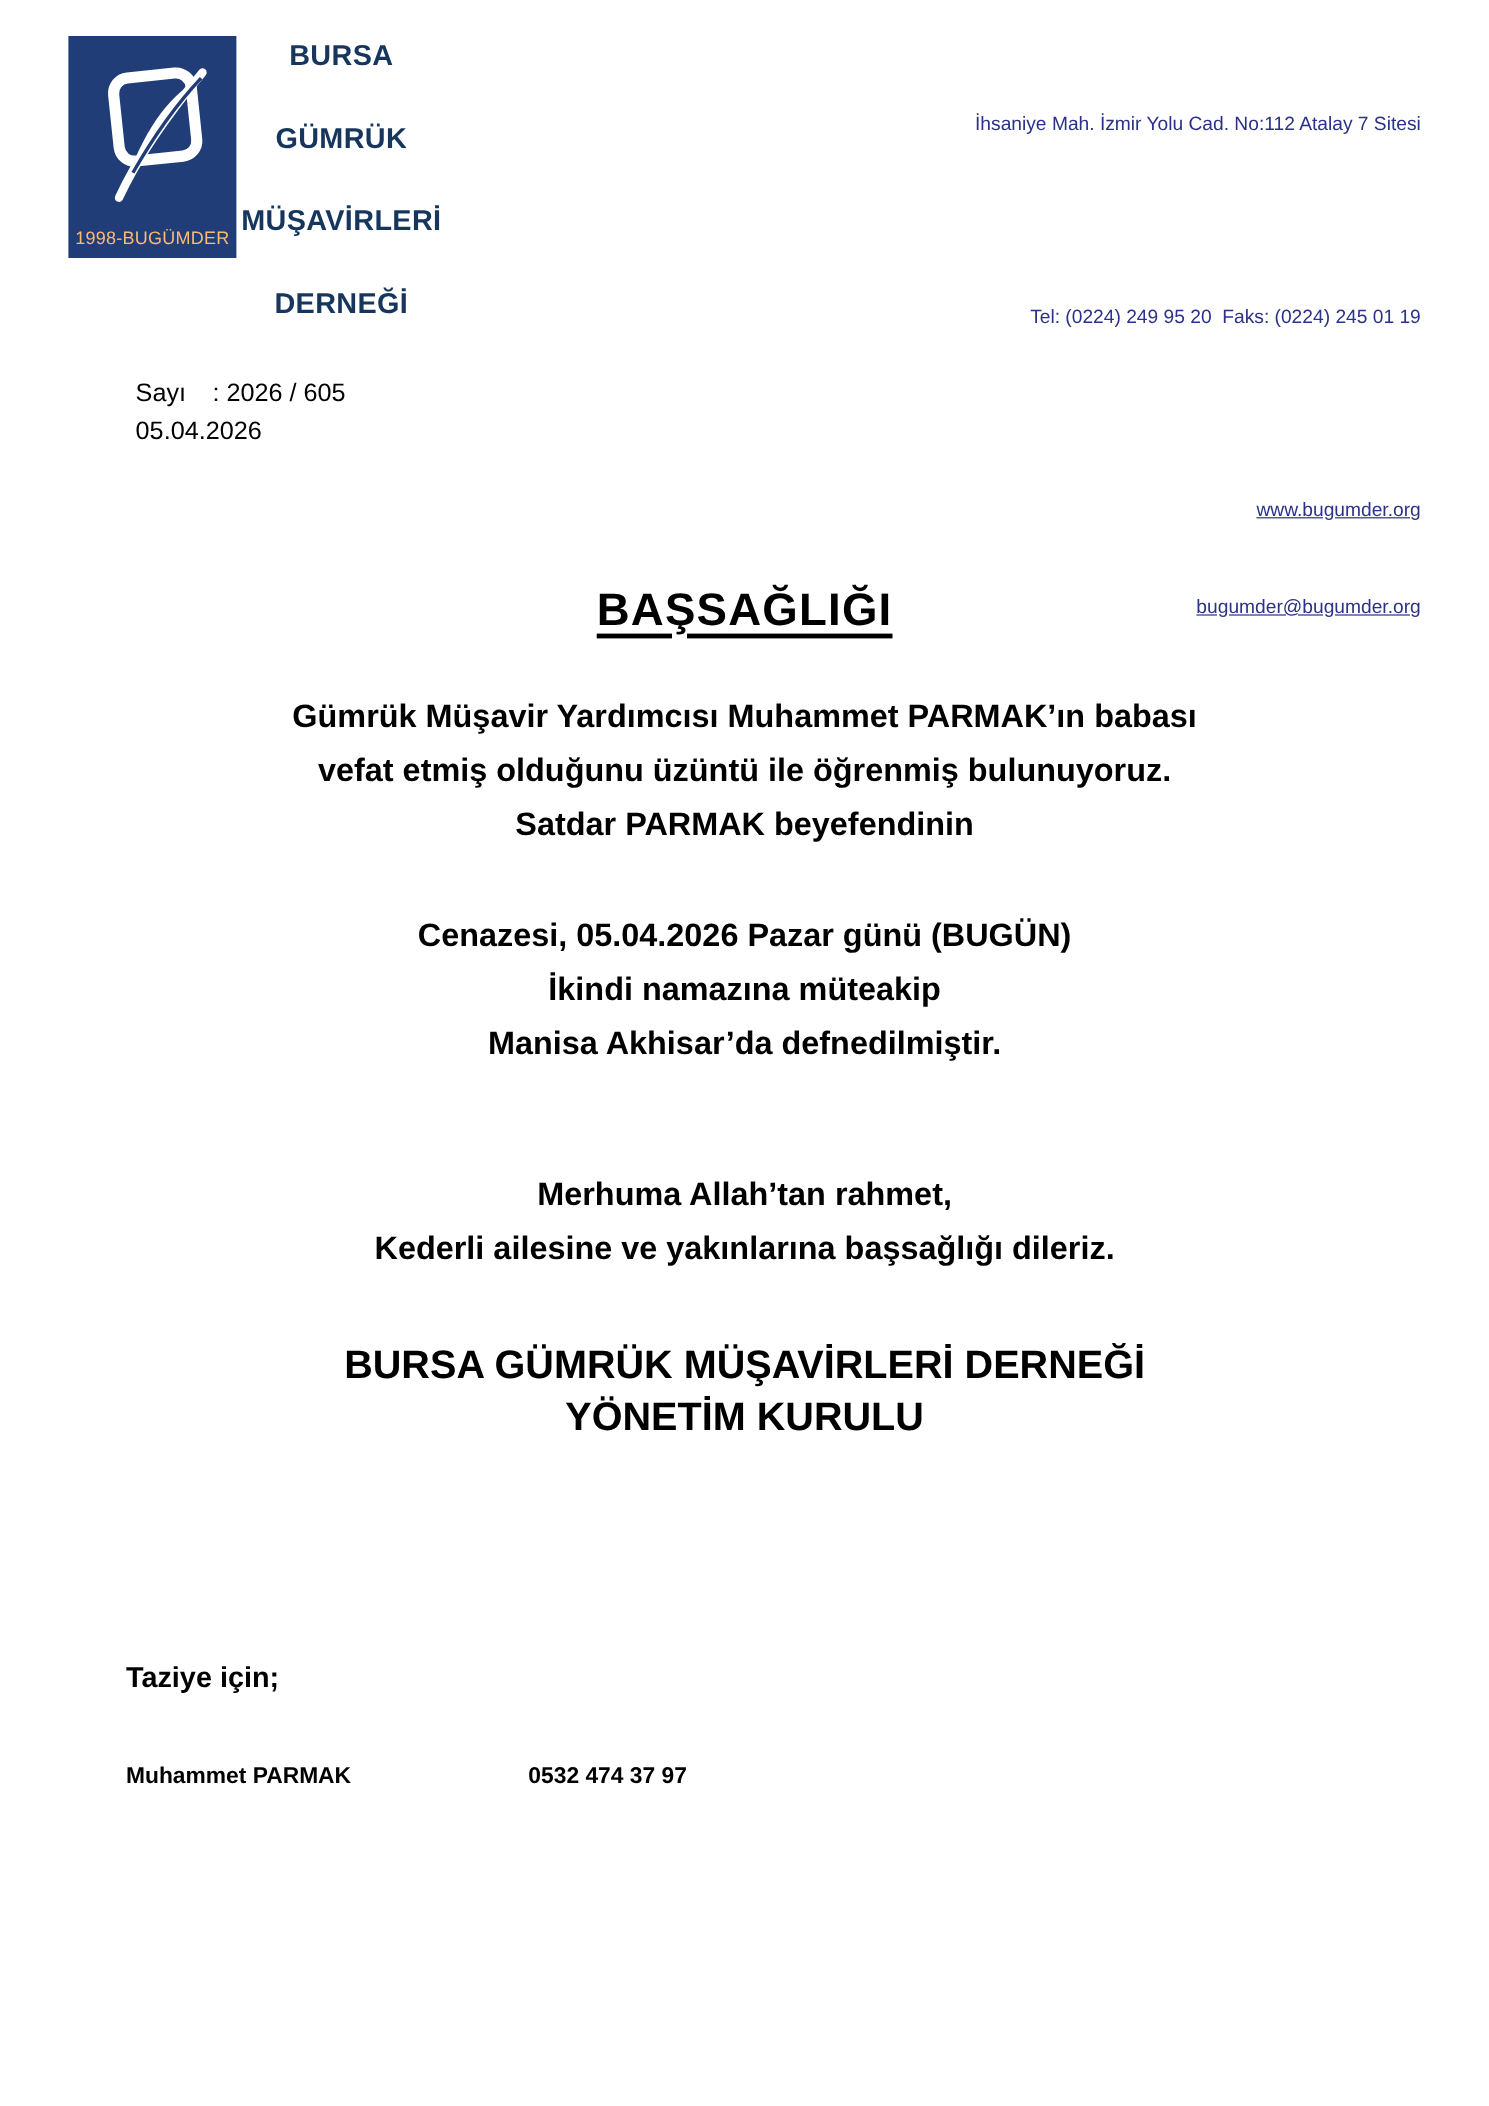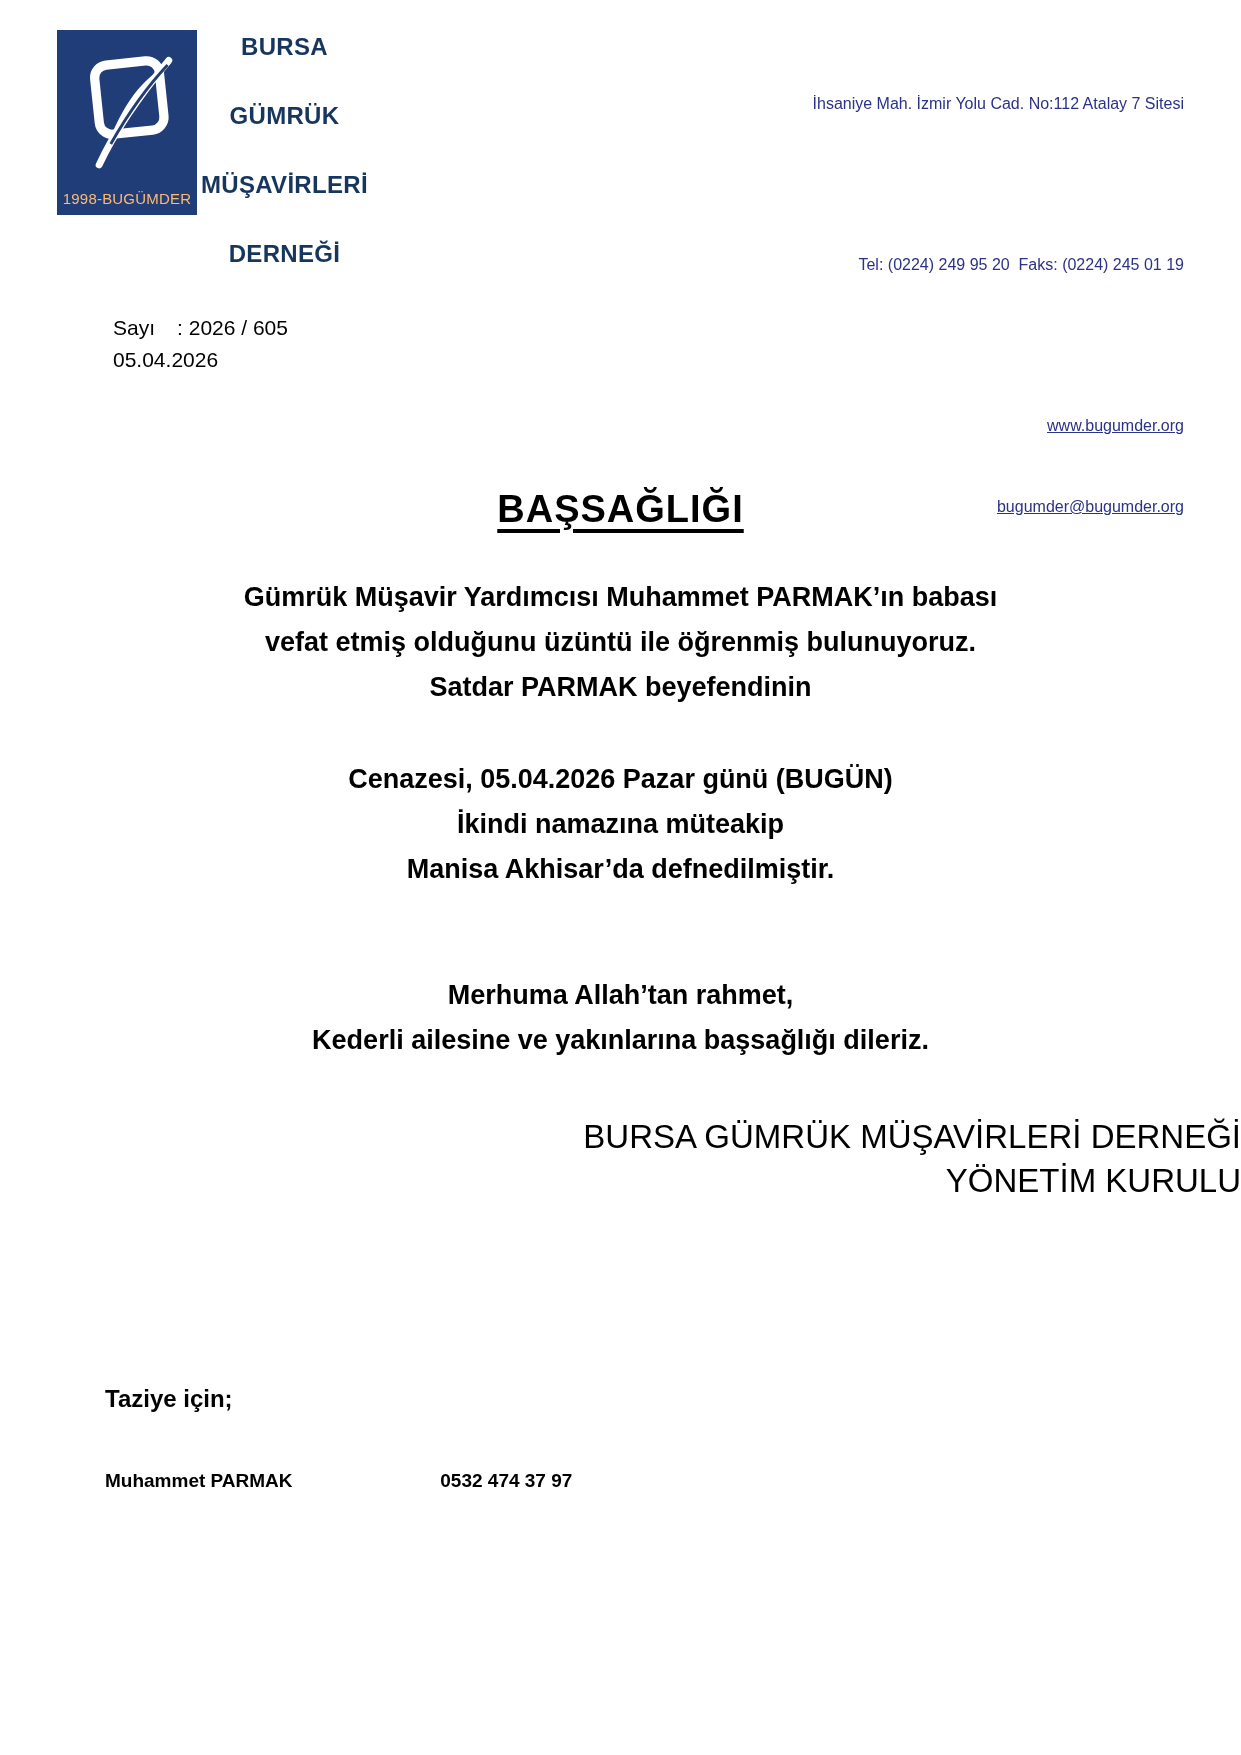--- a/index.html
+++ b/index.html
@@ -102,23 +102,23 @@
     font-weight: bold;
     line-height: 45px;
   }
   .para-announcement { top: 575px; }
   .para-funeral      { top: 757px; }
   .para-condolence   { top: 937px; margin-top: 36px; }
 
   .signature {
     position: absolute;
     top: 1115px; left: 0; right: 0;
-    text-align: right;
+    text-align: center;
     font-size: 33px;
-    font-weight: normal;
+    font-weight: bold;
     line-height: 44px;
   }
 
   
   .taziye {
     position: absolute;
     top: 1385px; left: 105px;
     font-size: 24px;
     font-weight: bold;
   }

